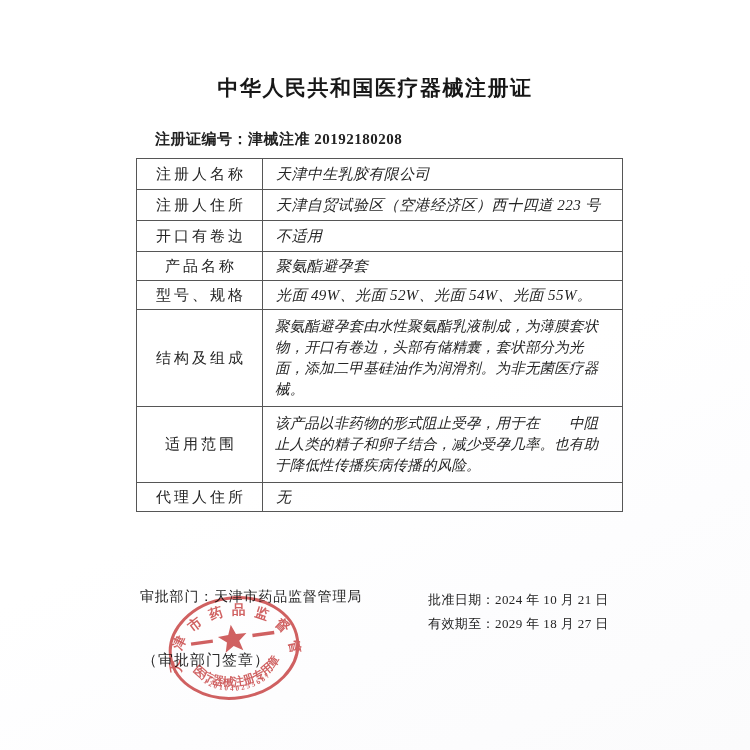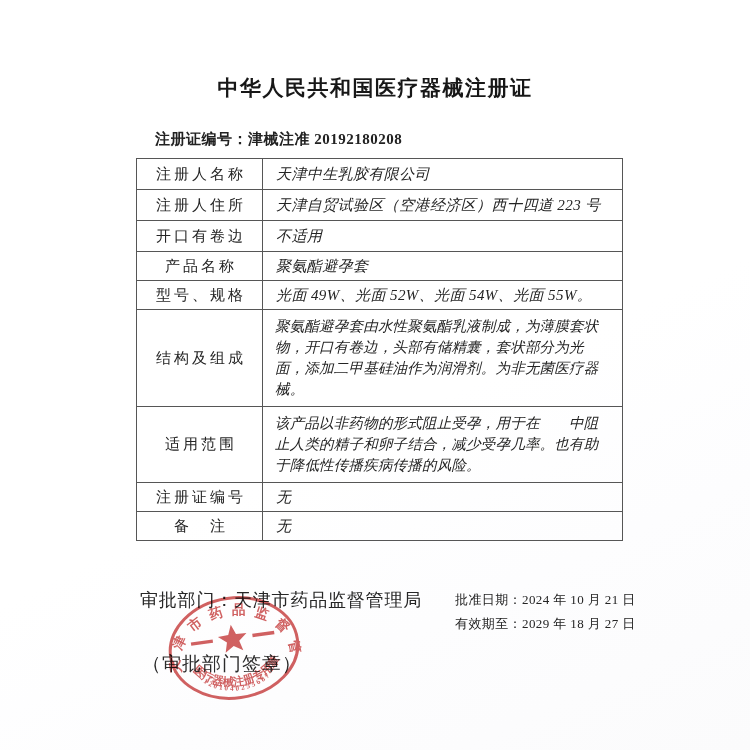--- a/index.html
+++ b/index.html
@@ -53,30 +53,30 @@
     padding:2px 10px 2px 13px;
     line-height:21px;
     color:#242424;
     font-style:italic;
   }
   tr.r-s{height:31px;}
   tr.r-m{height:29px;}
   tr.r-multi td.val{padding-top:6px;padding-bottom:6px;font-size:14.5px;letter-spacing:.2px;padding-left:12px;}
   .footer-dept{
     position:absolute;left:140px;top:588px;
-    font-size:18px;font-weight:500;letter-spacing:.8px;color:#262626;
+    font-size:14px;font-weight:500;letter-spacing:.8px;color:#262626;
   }
   .dates{
-    position:absolute;left:455px;top:588px;
+    position:absolute;left:428px;top:588px;
     font-size:13px;font-weight:500;color:#242424;
   }
   .dates .date-line{line-height:24px;letter-spacing:.4px;}
   .sign-note{
     position:absolute;left:142px;top:651px;
-    font-size:19px;letter-spacing:1px;color:#2b2b2b;font-family:Liberation Serif, serif;
+    font-size:15px;letter-spacing:1px;color:#2b2b2b;font-family:Liberation Serif, serif;
   }
   .seal{
     position:absolute;left:156px;top:576px;
     opacity:.82;
     mix-blend-mode:multiply;
     pointer-events:none;
   }
   .seal .ink{fill:#c73e3e;}
   .seal .ring{fill:none;stroke:#c73e3e;stroke-width:3;}
   .seal text{font-family:"Liberation Serif","DejaVu Serif",serif;font-weight:bold;}
@@ -116,25 +116,21 @@
       </tr>
       <tr class="r-multi">
         <td class="lbl">结构及组成</td>
         <td class="val">聚氨酯避孕套由水性聚氨酯乳液制成，为薄膜套状物，开口有卷边，头部有储精囊，套状部分为光面，添加二甲基硅油作为润滑剂。为非无菌医疗器械。</td>
       </tr>
       <tr class="r-multi">
         <td class="lbl">适用范围</td>
         <td class="val">该产品以非药物的形式阻止受孕，用于在　　中阻止人类的精子和卵子结合，减少受孕几率。也有助于降低性传播疾病传播的风险。</td>
       </tr>
       <tr class="r-m">
-        <td class="lbl">注册证编号</td>
-        <td class="val">无</td>
-      </tr>
-      <tr class="r-m">
-        <td class="lbl">备　注</td>
+        <td class="lbl">代理人住所</td>
         <td class="val">无</td>
       </tr>
     </tbody>
   </table>
 
   <div class="footer-dept">
     <span>审批部门：</span><span>天津市药品监督管理局</span>
   </div>
 
   <div class="dates">

